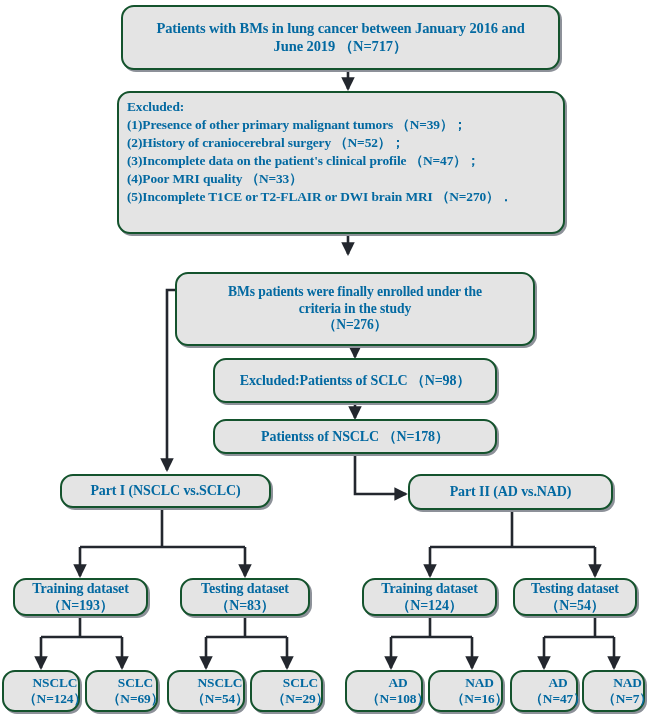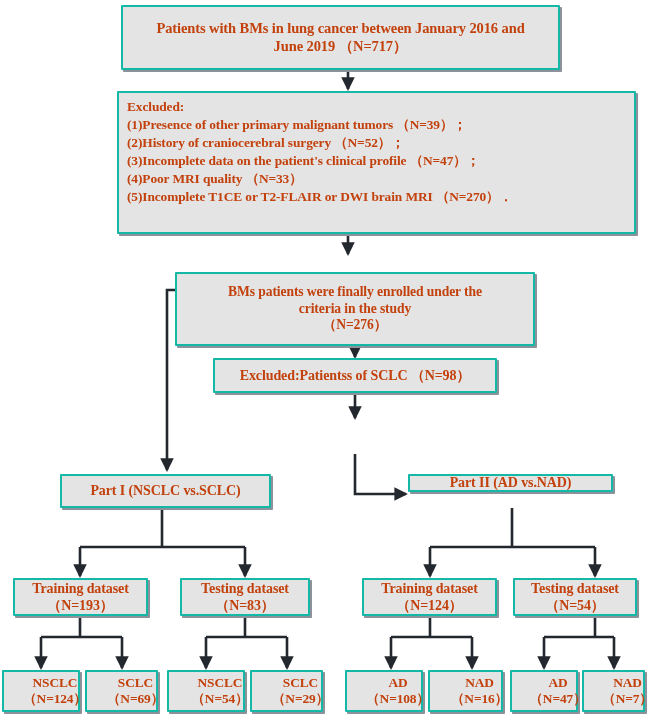--- a/index.html
+++ b/index.html
@@ -22,28 +22,28 @@
     position: absolute;
     top: 0;
     left: 0;
     width: 650px;
     height: 716px;
   }
   .node-box {
     position: absolute;
     box-sizing: border-box;
     background: #e4e4e4;
-    border: 2px solid #14b8a6;
-    border-radius: 1px;
+    border: 2px solid #14532d;
+    border-radius: 13px;
     box-shadow: 2px 2px 0 0 #8d9199;
     display: flex;
     align-items: center;
     justify-content: center;
     text-align: center;
-    color: #c2410c;
+    color: #0369a1;
     font-weight: bold;
     line-height: 1.22;
     letter-spacing: -0.1px;
   }
   .node-box.align-left {
     justify-content: flex-start;
     text-align: left;
     align-items: flex-start;
     padding: 5px 8px;
   }
@@ -114,44 +114,47 @@
       <path d="M 544 637 L 544 668" marker-end="url(#arrow)"></path>
       <path d="M 614 637 L 614 668" marker-end="url(#arrow)"></path>
     </g>
   </svg>
 
   <div class="node-box" style="left:121px; top:5px; width:439px; height:65px;">
     <span class="node-text t-top">Patients with BMs in lung cancer between January 2016 and
 June 2019 （N=717）</span>
   </div>
 
-  <div class="node-box align-left" style="left:117px; top:91px; width:519px; height:143px;">
+  <div class="node-box align-left" style="left:117px; top:91px; width:448px; height:143px;">
     <span class="node-text t-excl">Excluded:
 (1)Presence of other primary malignant tumors （N=39）；
 (2)History of craniocerebral surgery （N=52）；
 (3)Incomplete data on the patient's clinical profile （N=47）；
 (4)Poor MRI quality （N=33）
 (5)Incomplete T1CE or  T2-FLAIR or DWI brain MRI （N=270）．</span>
   </div>
 
   <div class="node-box" style="left:175px; top:256px; width:360px; height:74px;margin-top:16px;">
     <span class="node-text t-enroll">BMs patients were finally enrolled under the
 criteria in the study
 （N=276）</span>
   </div>
 
-  <div class="node-box" style="left:213px; top:358px; width:284px; height:35px;">
+  <div class="node-box" style="left:213px; top:358px; width:284px; height:45px;">
     <span class="node-text t-mid">Excluded:Patientss of SCLC （N=98）</span>
   </div>
 
+  <div class="node-box" style="left:213px; top:419px; width:284px; height:35px;">
+    <span class="node-text t-mid">Patientss of NSCLC （N=178）</span>
+  </div>
 
   <div class="node-box" style="left:60px; top:474px; width:211px; height:34px;">
     <span class="node-text t-part">Part I (NSCLC vs.SCLC)</span>
   </div>
-  <div class="node-box" style="left:408px; top:474px; width:205px; height:18px;">
+  <div class="node-box" style="left:408px; top:474px; width:205px; height:36px;">
     <span class="node-text t-part">Part II (AD vs.NAD)</span>
   </div>
 
   <div class="node-box" style="left:13px; top:578px; width:135px; height:38px;">
     <span class="node-text t-ds">Training dataset
 （N=193）</span>
   </div>
   <div class="node-box" style="left:180px; top:578px; width:130px; height:38px;">
     <span class="node-text t-ds">Testing dataset
 （N=83）</span>

